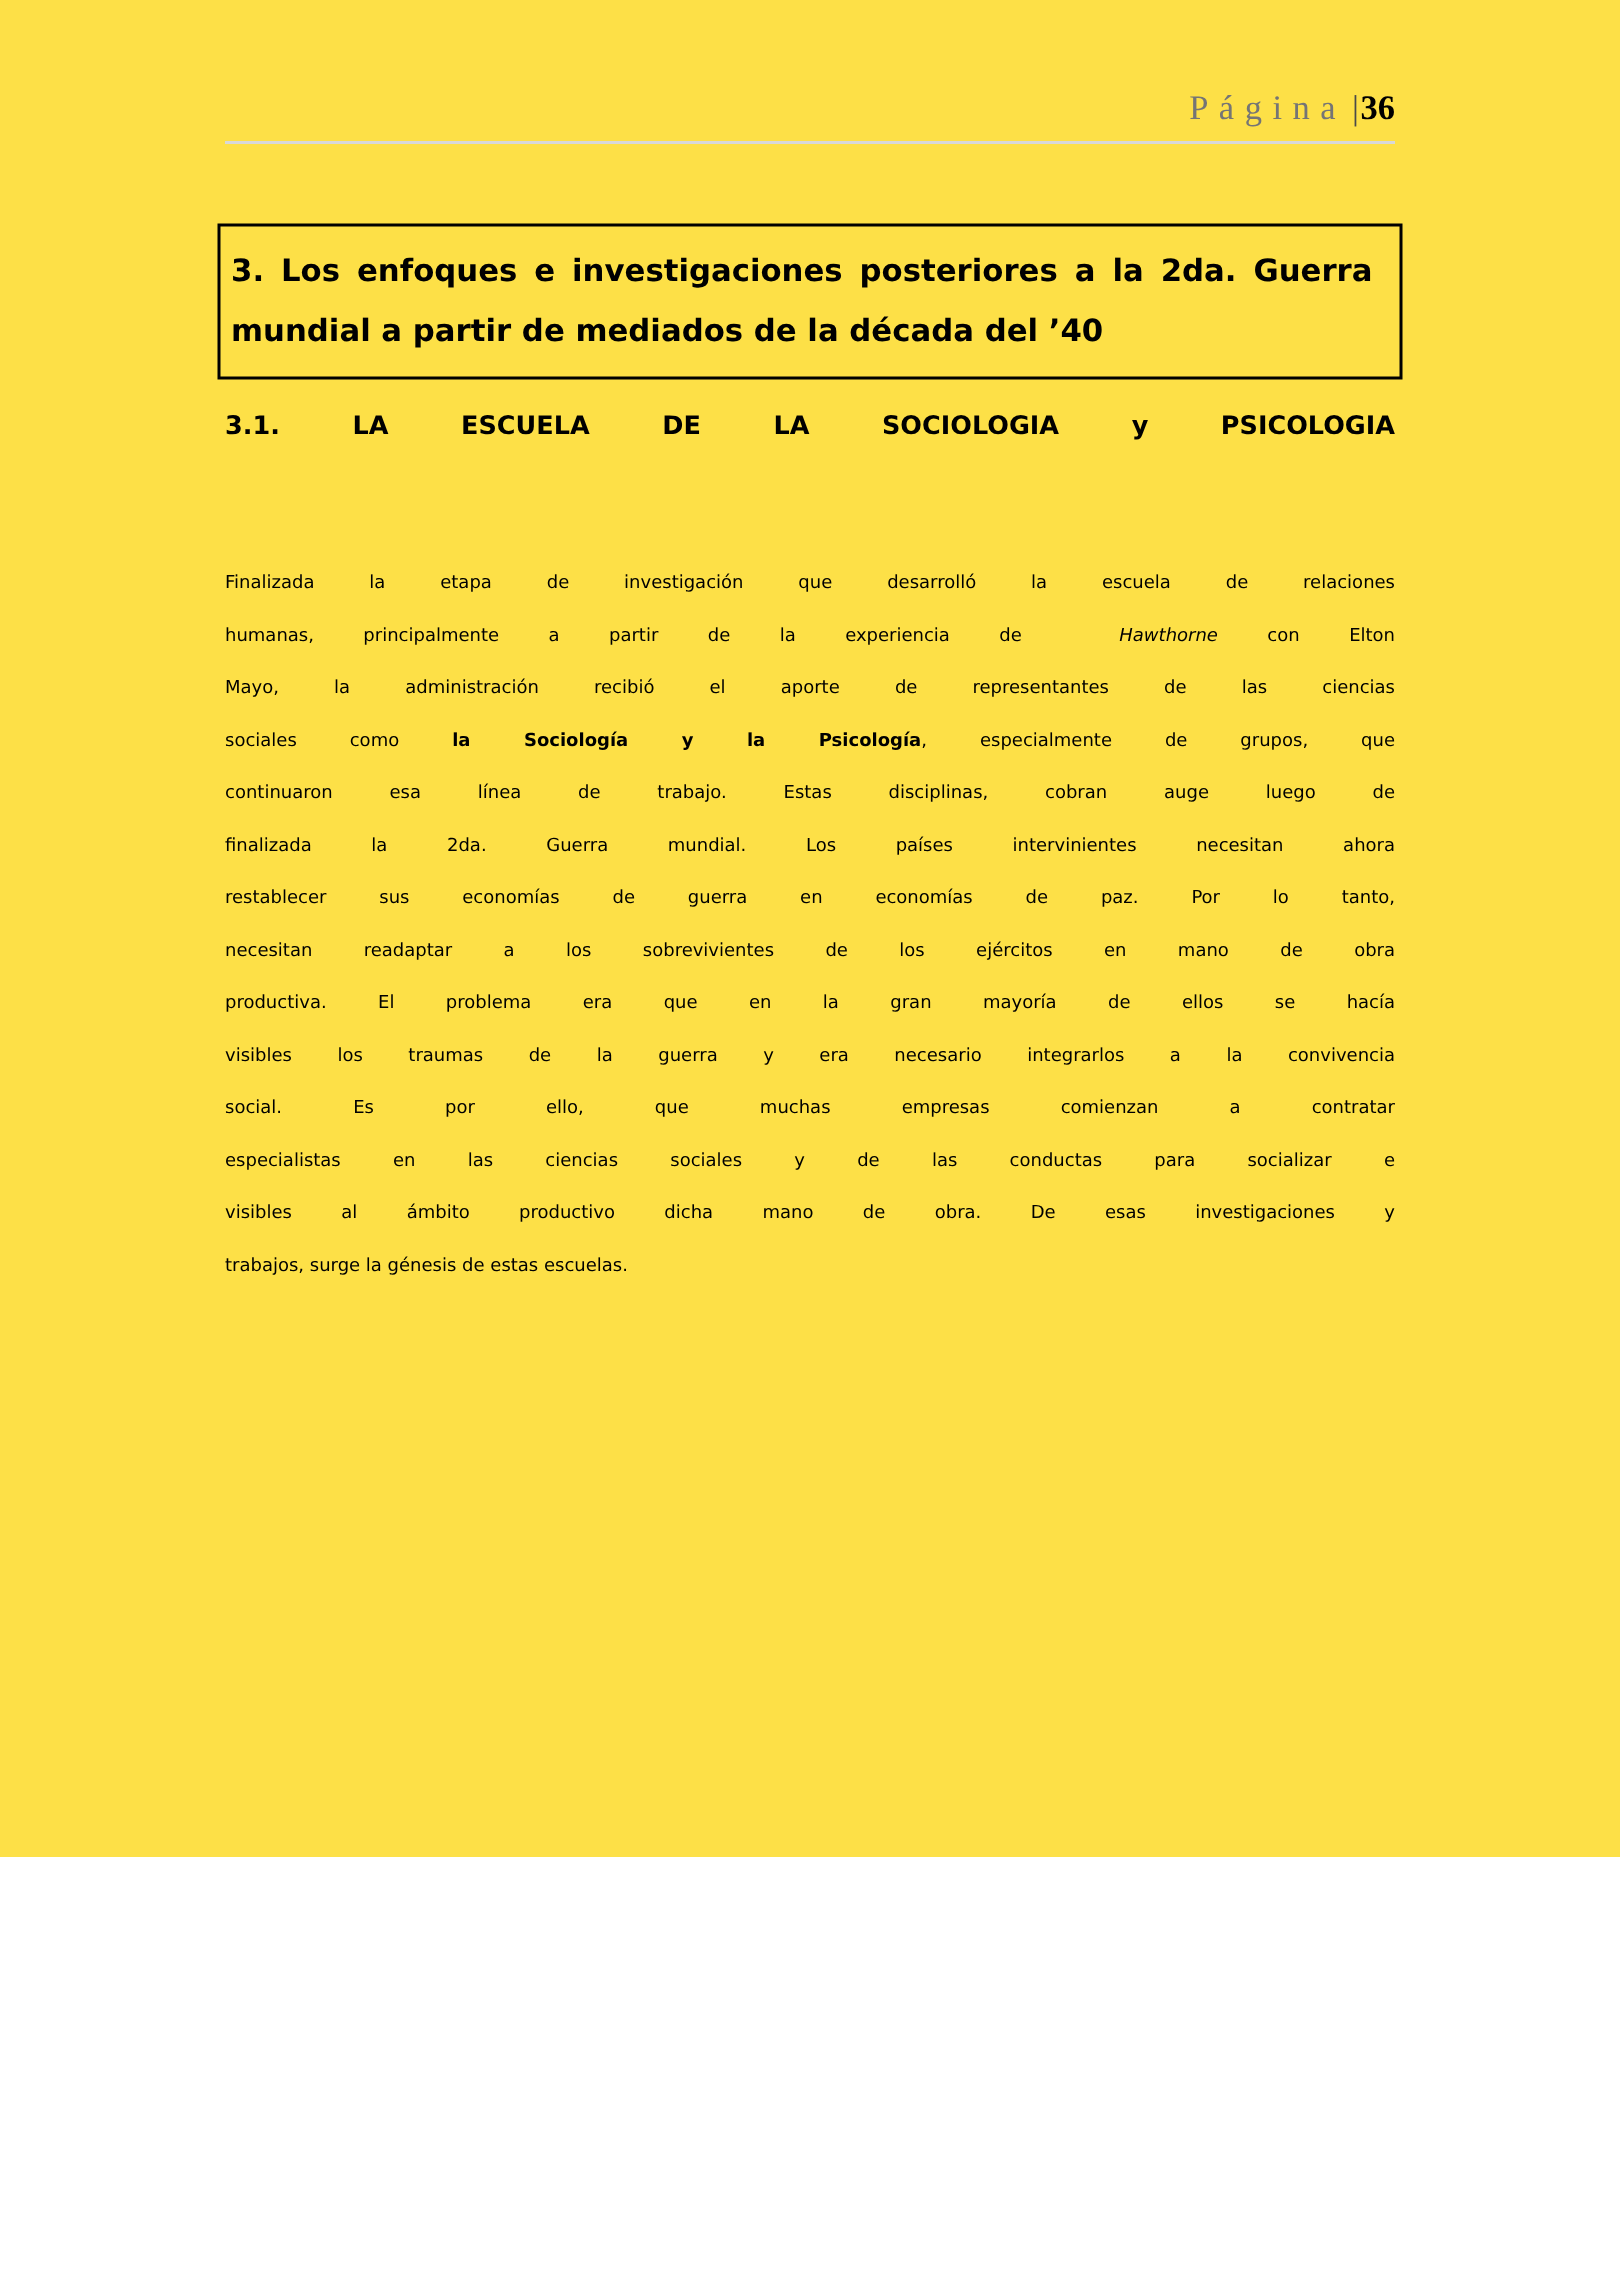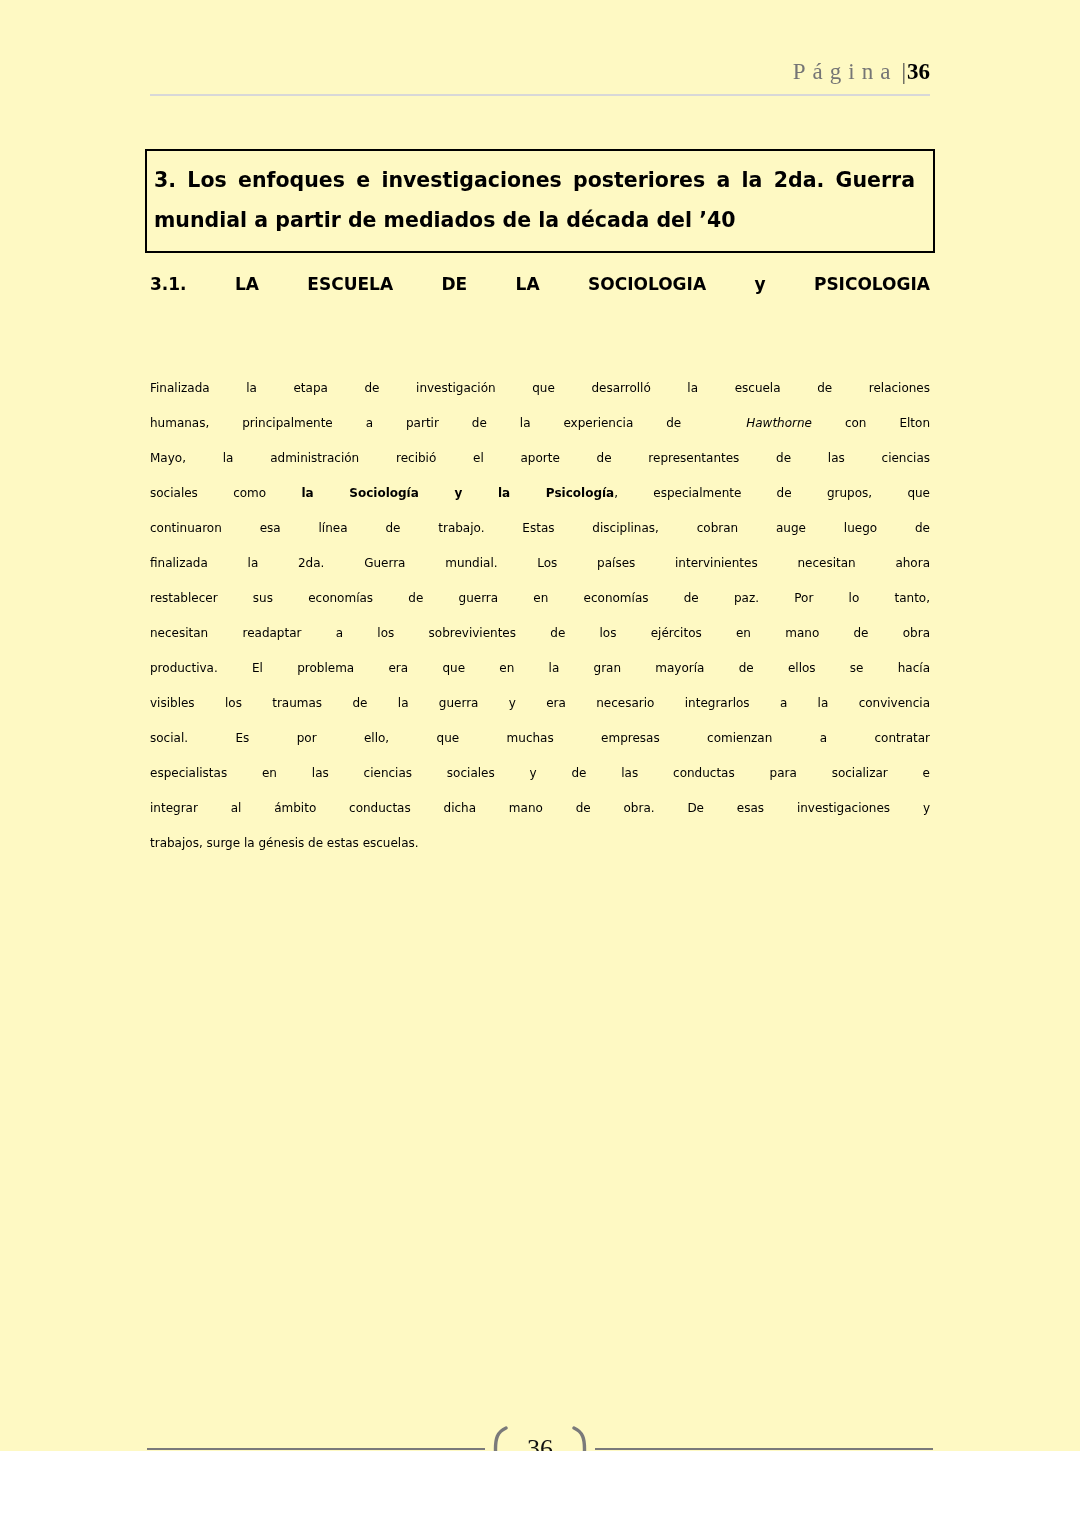--- a/index.html
+++ b/index.html
@@ -1,19 +1,19 @@
 <!DOCTYPE html>
 <html><head>
 <meta charset="utf-8">
 <style>
   html,body{margin:0;padding:0;background:#ffffff;}
   .page{
     position:relative;
-    width:1080px;height:1451px;
-    background:#fef9c3;
+    width:1080px;height:1238px;
+    background:#fde047;
     font-family:"DejaVu Sans","Liberation Sans",sans-serif;
     color:#000;
     overflow:hidden;
   }
   
   .header{
     position:absolute;left:150px;right:150px;top:57px;
     text-align:right;
     font-family:"Liberation Serif","DejaVu Serif",serif;
     font-size:23px;line-height:30px;color:#757575;
@@ -84,21 +84,21 @@
       <div class="jline stretch"><span>Mayo, la administración recibió el aporte de representantes de las ciencias</span></div>
       <div class="jline stretch"><span>sociales como </span><span class="bd">la Sociología y la Psicología</span><span>, especialmente de grupos, que</span></div>
       <div class="jline stretch"><span>continuaron esa línea de trabajo. Estas disciplinas, cobran auge luego de</span></div>
       <div class="jline stretch"><span>finalizada la 2da. Guerra mundial. Los países intervinientes necesitan ahora</span></div>
       <div class="jline stretch"><span>restablecer sus economías de guerra en economías de paz. Por lo tanto,</span></div>
       <div class="jline stretch"><span>necesitan readaptar a los sobrevivientes de los ejércitos en mano de obra</span></div>
       <div class="jline stretch"><span>productiva. El problema era que en la gran mayoría de ellos se hacía</span></div>
       <div class="jline stretch"><span>visibles los traumas de la guerra y era necesario integrarlos a la convivencia</span></div>
       <div class="jline stretch"><span>social. Es por ello, que muchas empresas comienzan a contratar</span></div>
       <div class="jline stretch"><span>especialistas en las ciencias sociales y de las conductas para socializar e</span></div>
-      <div class="jline stretch"><span>integrar al ámbito conductas dicha mano de obra. De esas investigaciones y</span></div>
+      <div class="jline stretch"><span>visibles al ámbito productivo dicha mano de obra. De esas investigaciones y</span></div>
       <div class="jline"><span>trabajos, surge la génesis de estas escuelas.</span></div>
     </div>
 
   <div class="footer">
     <div class="fline"></div>
     <svg class="bracket" width="22" height="50" viewBox="0 0 22 50">
       <path d="M17,4 C8,8 6.5,15 6.5,25 C6.5,35 8,42 17,46" fill="none" stroke="#7a7a7a" stroke-width="3.4" stroke-linecap="round"></path>
     </svg>
     <span class="fnum">36</span>
     <svg class="bracket" width="22" height="50" viewBox="0 0 22 50">

